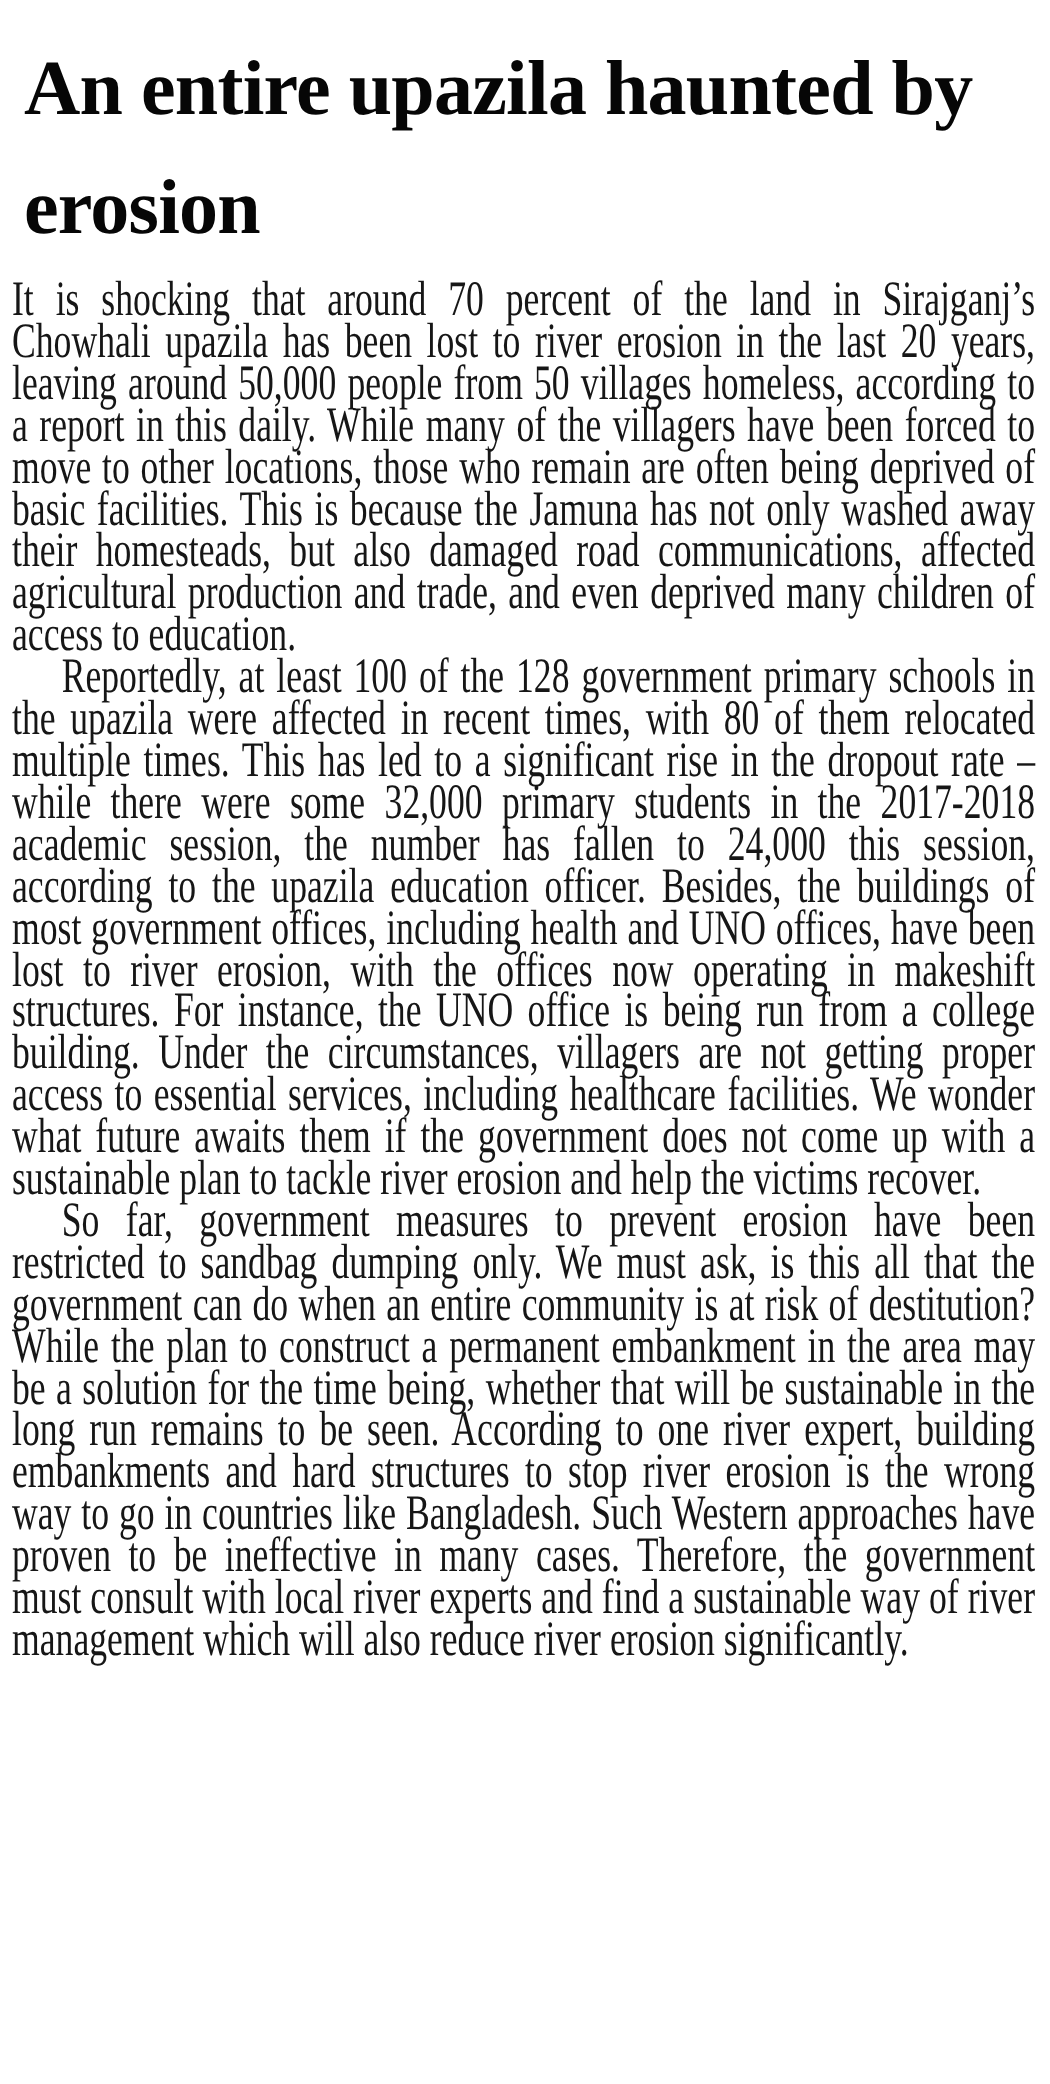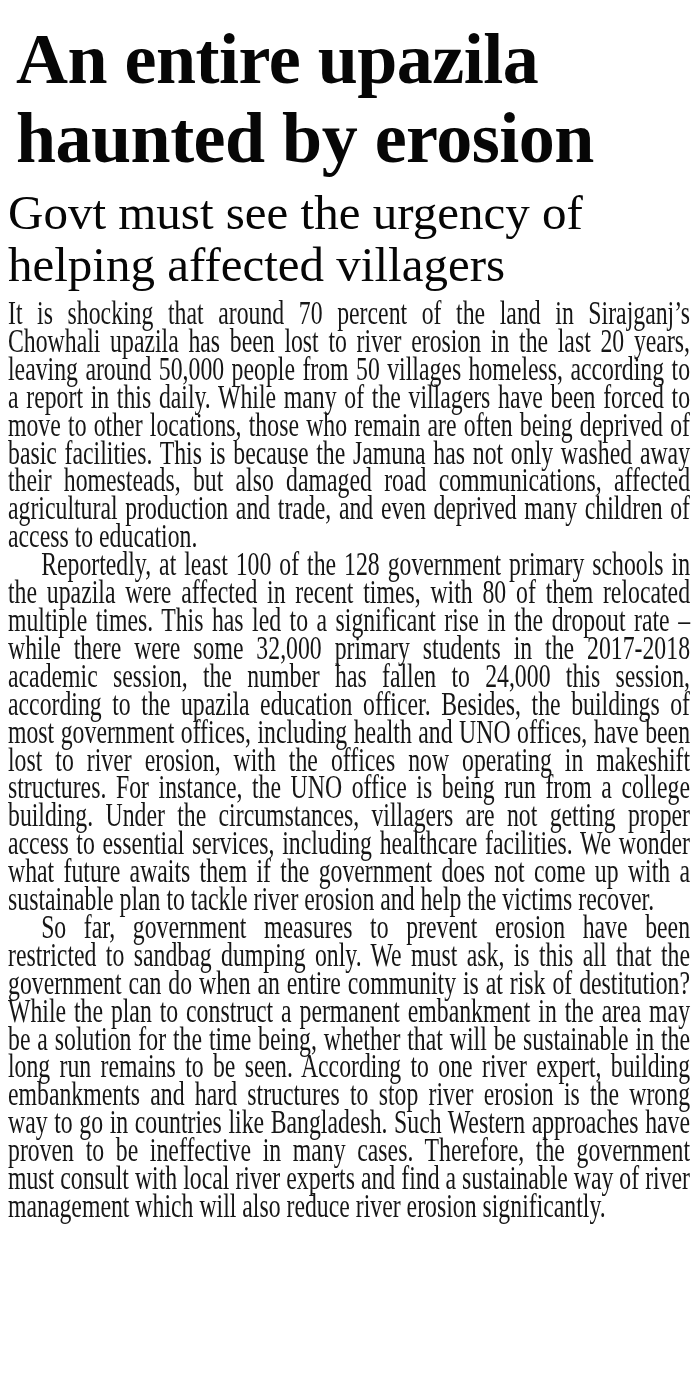--- a/index.html
+++ b/index.html
@@ -15,21 +15,21 @@
   }
   .article {
     position: relative;
     width: 700px;
   }
   .headline {
     margin: 20px 8px 0 16px;
     width: 684px;
     font-family: "Liberation Serif", "DejaVu Serif", serif;
     font-weight: 700;
-    font-size: 72px;
+    font-size: 52px;
     line-height: 79px;
     letter-spacing: -0.5px;
     color: var(--headline-color, #060606);
   }
   .subheadline {
     margin: 9px 8px 0 8px;
     width: 684px;
     font-family: "Liberation Serif", "DejaVu Serif", serif;
     font-weight: 400;
     font-size: 49px;
@@ -58,21 +58,20 @@
   }
   .article-body p.indent {
     text-indent: 46px;
   }
 </style>
 </head>
 <body>
 
 <article class="article">
   <h1 class="headline">An entire upazila haunted by erosion</h1>
-  <h2 class="subheadline">Govt must see the urgency of helping affected villagers</h2>
   <div class="article-body-outer">
     <div class="article-body">
       <p>It is shocking that around 70 percent of the land in Sirajganj’s Chowhali upazila has been lost to river erosion in the last 20 years, leaving around 50,000 people from 50 villages homeless, according to a report in this daily. While many of the villagers have been forced to move to other locations, those who remain are often being deprived of basic facilities. This is because the Jamuna has not only washed away their homesteads, but also damaged road communications, affected agricultural production and trade, and even deprived many children of access to education.</p>
       <p class="indent">Reportedly, at least 100 of the 128 government primary schools in the upazila were affected in recent times, with 80 of them relocated multiple times. This has led to a significant rise in the dropout rate – while there were some 32,000 primary students in the 2017-2018 academic session, the number has fallen to 24,000 this session, according to the upazila education officer. Besides, the buildings of most government offices, including health and UNO offices, have been lost to river erosion, with the offices now operating in makeshift structures. For instance, the UNO office is being run from a college building. Under the circumstances, villagers are not getting proper access to essential services, including healthcare facilities. We wonder what future awaits them if the government does not come up with a sustainable plan to tackle river erosion and help the victims recover.</p>
       <p class="indent">So far, government measures to prevent erosion have been restricted to sandbag dumping only. We must ask, is this all that the government can do when an entire community is at risk of destitution? While the plan to construct a permanent embankment in the area may be a solution for the time being, whether that will be sustainable in the long run remains to be seen. According to one river expert, building embankments and hard structures to stop river erosion is the wrong way to go in countries like Bangladesh. Such Western approaches have proven to be ineffective in many cases. Therefore, the government must consult with local river experts and find a sustainable way of river management which will also reduce river erosion significantly.</p>
     </div>
   </div>
 </article>
 
 </body></html>

